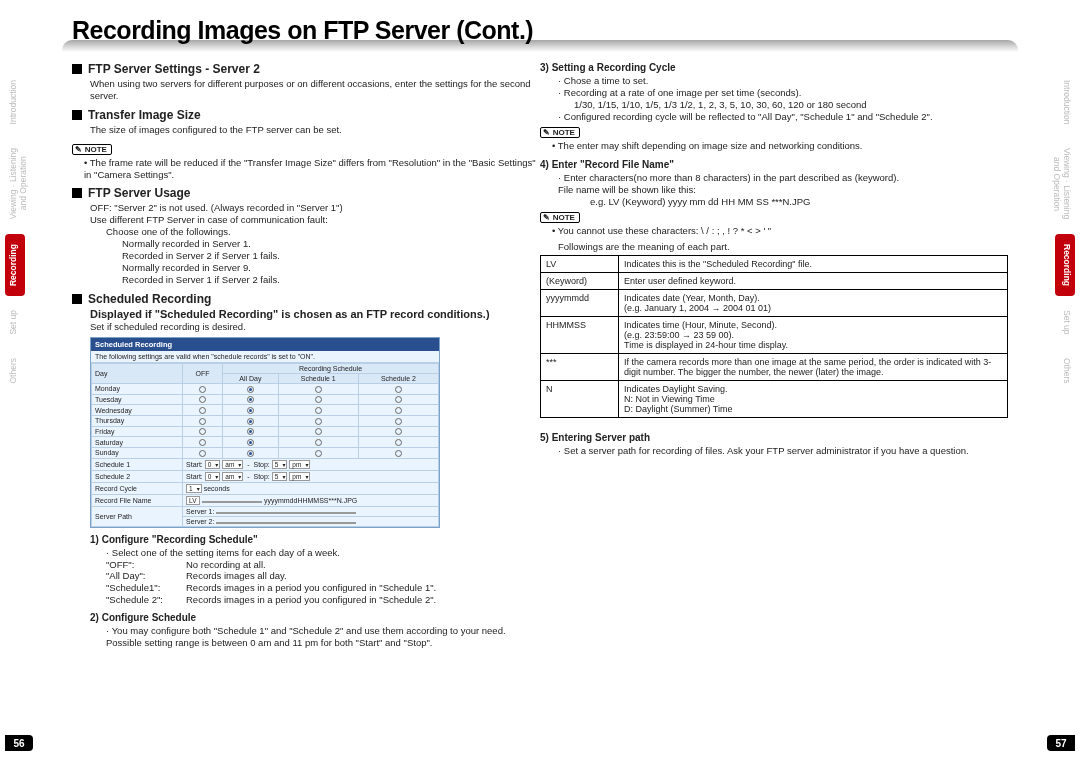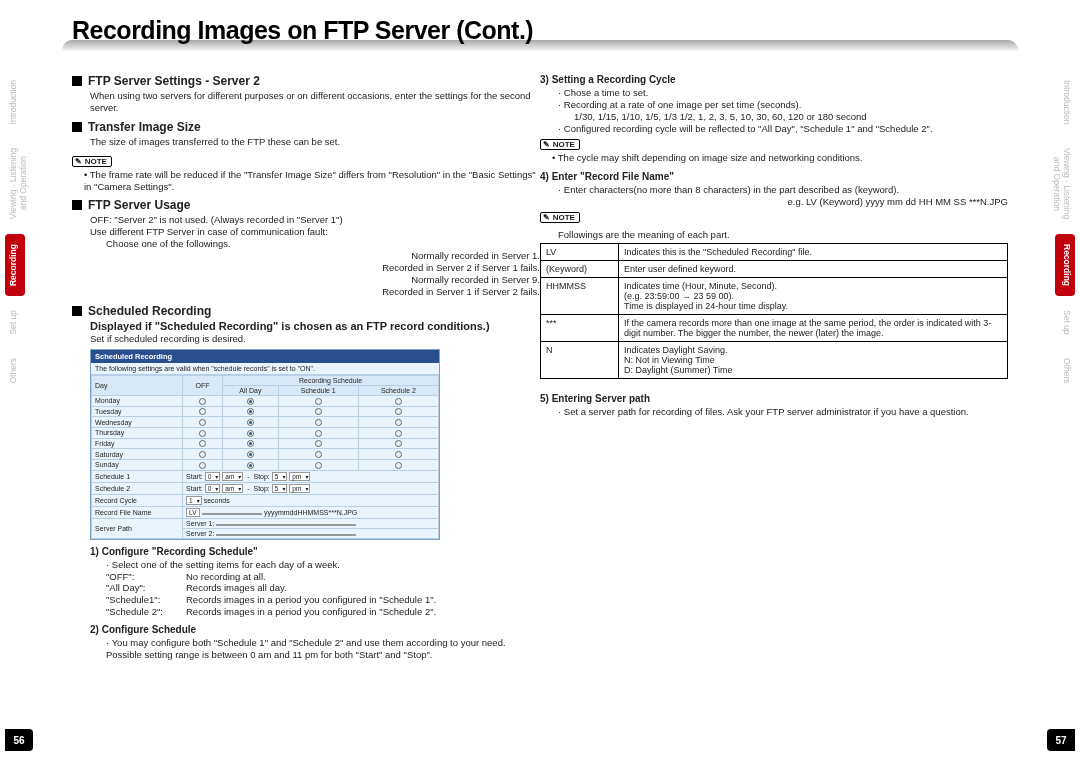--- a/index.html
+++ b/index.html
@@ -28,38 +28,37 @@
   .page-title-underline {
     position: absolute;
     left: 62px; right: 62px; top: 40px;
     height: 12px;
     background: linear-gradient(to bottom, rgba(0,0,0,0.35), rgba(255,255,255,0));
     border-radius: 10px 10px 0 0;
   }
   .columns {
     display: flex;
     padding: 0 72px 0 72px;
-    margin-top: 12px;
   }
   .col { flex: 1; }
   .h2 {
     font-size: 12px;
     font-weight: bold;
     margin: 6px 0 2px 0;
     display: flex;
     align-items: center;
   }
   .bullet-sq {
     display:inline-block; width:10px; height:10px; background:#000;
     margin-right:6px; flex:none;
   }
   .body-text { margin: 0 0 4px 18px; line-height: 1.25; }
   .sub1 { margin-left: 18px; line-height: 1.25; }
   .sub2 { margin-left: 34px; line-height: 1.25; }
-  .sub3 { margin-left: 50px; line-height: 1.25; text-align: right; }
+  .sub3 { margin-left: 50px; line-height: 1.25; }
   .note-badge {
     display:inline-flex; align-items:center;
     border:1px solid #000; border-radius:2px;
     font-size:8px; font-weight:bold; padding:0 4px 0 2px;
     margin: 4px 0 2px 0;
   }
   .note-badge .pen {
     margin-right:3px;
   }
   .note-line { margin-left: 12px; line-height:1.25; }
@@ -109,21 +108,21 @@
     width:20px;
     border-radius:4px;
   }
   .tab.active { background:#c2000b; color:#fff; font-weight:bold;}
   .tabs-stack { display:flex; flex-direction:column; gap:4px;}
   .side-tabs.left .tab { transform: rotate(180deg); }
   .page-num {
     position:absolute; bottom:12px;
     background:#000; color:#fff;
     font-size:10px; font-weight:bold;
-    width:28px; height:22px;
+    width:28px; height:16px;
     display:flex; align-items:center; justify-content:center;
     border-radius:0 4px 4px 0;
   }
   .page-num.left { left:5px;}
   .page-num.right { right:5px; border-radius:4px 0 0 4px;}
   .kv-row { display:flex; margin-left:34px; line-height:1.25;}
   .kv-row .k { width:80px; flex:none;}
 </style>
 </head>
 <body>
@@ -161,21 +160,21 @@
     <div class="h2">
         <span class="bullet-sq"></span>
         <span>FTP Server Settings - Server 2</span>
       </div>
     <div class="body-text">When using two servers for different purposes or on different occasions, enter the settings for the second server.</div>
 
     <div class="h2">
         <span class="bullet-sq"></span>
         <span>Transfer Image Size</span>
       </div>
-    <div class="body-text">The size of images transferred to the FTP these can be set.</div>
+    <div class="body-text">The size of images configured to the FTP server can be set.</div>
 
     <div class="note-badge">
         <span class="pen">✎</span>
         <span>NOTE</span>
       </div>
     <div class="note-line">• <span>The frame rate will be reduced if the "Transfer Image Size" differs from "Resolution" in the "Basic Settings" in "Camera Settings".</span></div>
 
     <div class="h2">
         <span class="bullet-sq"></span>
         <span>FTP Server Usage</span>
@@ -333,41 +332,48 @@
     <div class="h3">3) Setting a Recording Cycle</div>
     <div class="sub1">· Chose a time to set.</div>
     <div class="sub1">· Recording at a rate of one image per set time (seconds).</div>
     <div class="sub2">1/30, 1/15, 1/10, 1/5, 1/3 1/2, 1, 2, 3, 5, 10, 30, 60, 120 or 180  second</div>
     <div class="sub1">· Configured recording cycle will be reflected to "All Day", "Schedule 1" and "Schedule 2".</div>
 
     <div class="note-badge">
         <span class="pen">✎</span>
         <span>NOTE</span>
       </div>
-    <div class="note-line">• <span>The cycle may shift depending on image size and networking conditions.</span></div>
+    <div class="note-line">• <span>The enter may shift depending on image size and networking conditions.</span></div>
 
     <div class="h3" style="margin-top:8px">4)  Enter "Record File Name"</div>
     <div class="sub1">· Enter characters(no more than 8 characters) in the part described as (keyword).</div>
+    <div class="sub1">File name will be shown like this:</div>
     <div class="sub3">e.g. LV (Keyword) yyyy mm dd HH MM SS ***N.JPG</div>
 
     <div class="note-badge">
         <span class="pen">✎</span>
         <span>NOTE</span>
       </div>
+    <div class="note-line">• <span>You cannot use these characters: \ / : ; , ! ? * &lt; &gt; ' "</span></div>
 
     <div class="sub1" style="margin-top:4px">Followings are the meaning of each part.</div>
     <table class="meaning-table">
       <tbody id="meaning-body">
           <tr>
             <td>LV</td>
             <td style="white-space: pre-line;">Indicates this is the "Scheduled Recording" file.</td>
           </tr>
           <tr>
             <td>(Keyword)</td>
             <td style="white-space: pre-line;">Enter user defined keyword.</td>
+          </tr>
+          <tr>
+            <td>yyyymmdd</td>
+            <td style="white-space: pre-line;">Indicates date (Year, Month, Day).
+(e.g. January 1, 2004 → 2004 01 01)</td>
           </tr>
           <tr>
             <td>HHMMSS</td>
             <td style="white-space: pre-line;">Indicates time (Hour, Minute, Second).
 (e.g. 23:59:00 → 23 59 00).
 Time is displayed in 24-hour time display.</td>
           </tr>
           <tr>
             <td>***</td>
             <td style="white-space: pre-line;">If the camera records more than one image at the same period, the order is indicated with 3-digit number. The bigger the number, the newer (later) the image.</td>

